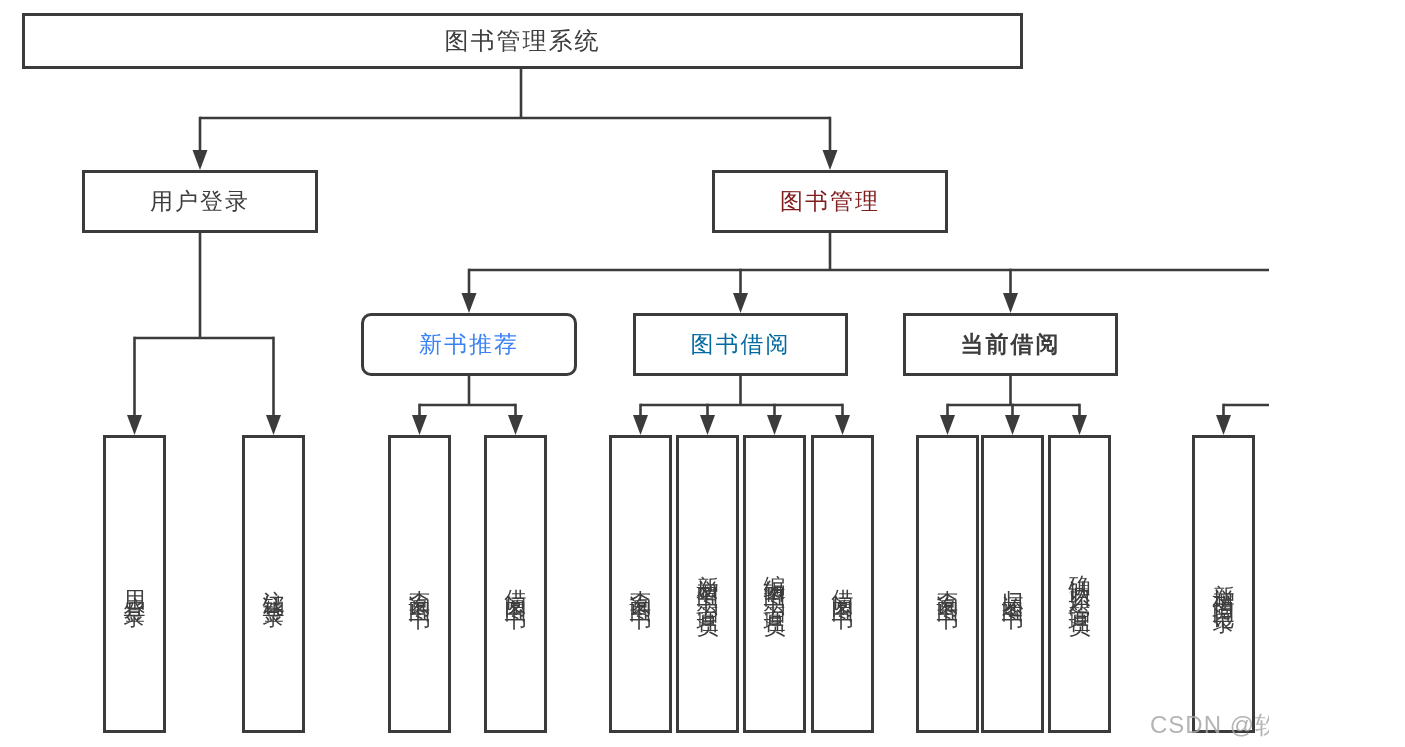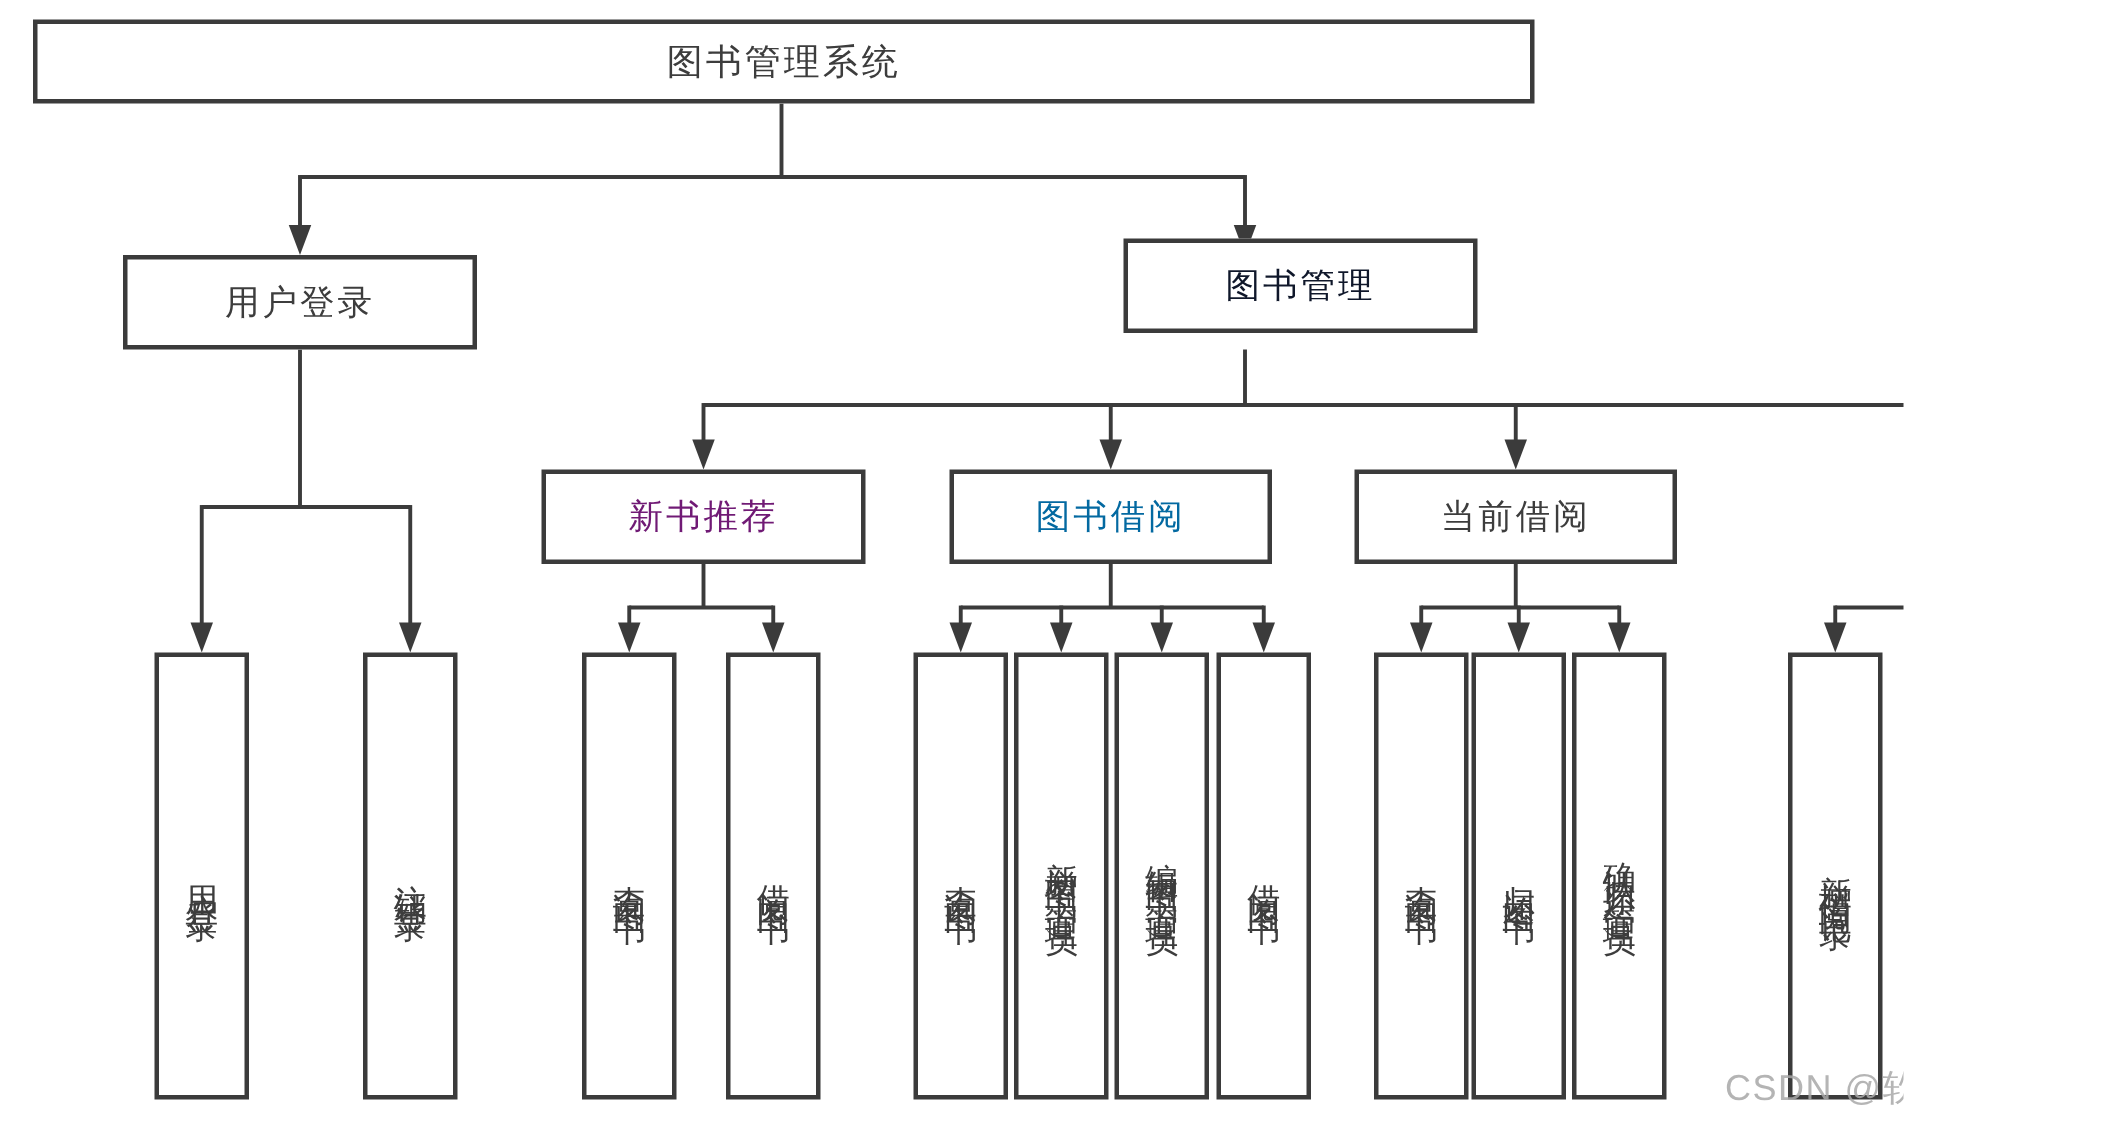--- a/index.html
+++ b/index.html
@@ -118,31 +118,31 @@
       <polygon points="1341,415 1356,415 1348.5,435" fill="#3b3b3b"></polygon>
     </svg>
 
   <div class="node" style="left: 22px; top: 13px; width: 1001px; height: 56px; border-color: rgb(59, 59, 59); color: rgb(61, 61, 61);">
     <span class="h-label root-label">图书管理系统</span>
   </div>
 
   <div class="node" style="left: 82px; top: 170px; width: 236px; height: 63px; border-color: rgb(59, 59, 59); color: rgb(61, 61, 61);">
     <span class="h-label">用户登录</span>
   </div>
-  <div class="node" style="left: 712px; top: 159px; width: 236px; height: 63px; border-color: rgb(59, 59, 59); color: #0f172a; margin-left: 37px;">
+  <div class="node" style="left: 712px; top: 170px; width: 236px; height: 63px; border-color: rgb(59, 59, 59); color: #7f1d1d;">
     <span class="h-label">图书管理</span>
   </div>
 
-  <div class="node" style="left: 361px; top: 313px; width: 216px; height: 63px; border-color: rgb(59, 59, 59); color: #701a75;">
+  <div class="node" style="left: 361px; top: 313px; width: 216px; height: 63px; border-color: rgb(59, 59, 59); color: #3b82f6; border-radius: 10px;">
     <span class="h-label">新书推荐</span>
   </div>
   <div class="node" style="left: 633px; top: 313px; width: 215px; height: 63px; border-color: rgb(59, 59, 59); color: #0369a1;">
     <span class="h-label">图书借阅</span>
   </div>
-  <div class="node" style="left: 903px; top: 313px; width: 215px; height: 63px; border-color: rgb(59, 59, 59); color: rgb(61, 61, 61);">
+  <div class="node" style="left: 903px; top: 313px; width: 215px; height: 63px; border-color: rgb(59, 59, 59); color: rgb(61, 61, 61); font-weight: bold;">
     <span class="h-label">当前借阅</span>
   </div>
 
   <div class="node leaf" style="left: 103px; border-color: rgb(59, 59, 59); color: rgb(61, 61, 61);">
     <span class="v-label">用户登录</span>
   </div>
   <div class="node leaf" style="left: 242px; border-color: rgb(59, 59, 59); color: rgb(61, 61, 61);">
     <span class="v-label">注销登录</span>
   </div>
   <div class="node leaf" style="left: 388px; border-color: rgb(59, 59, 59); color: rgb(61, 61, 61);">

